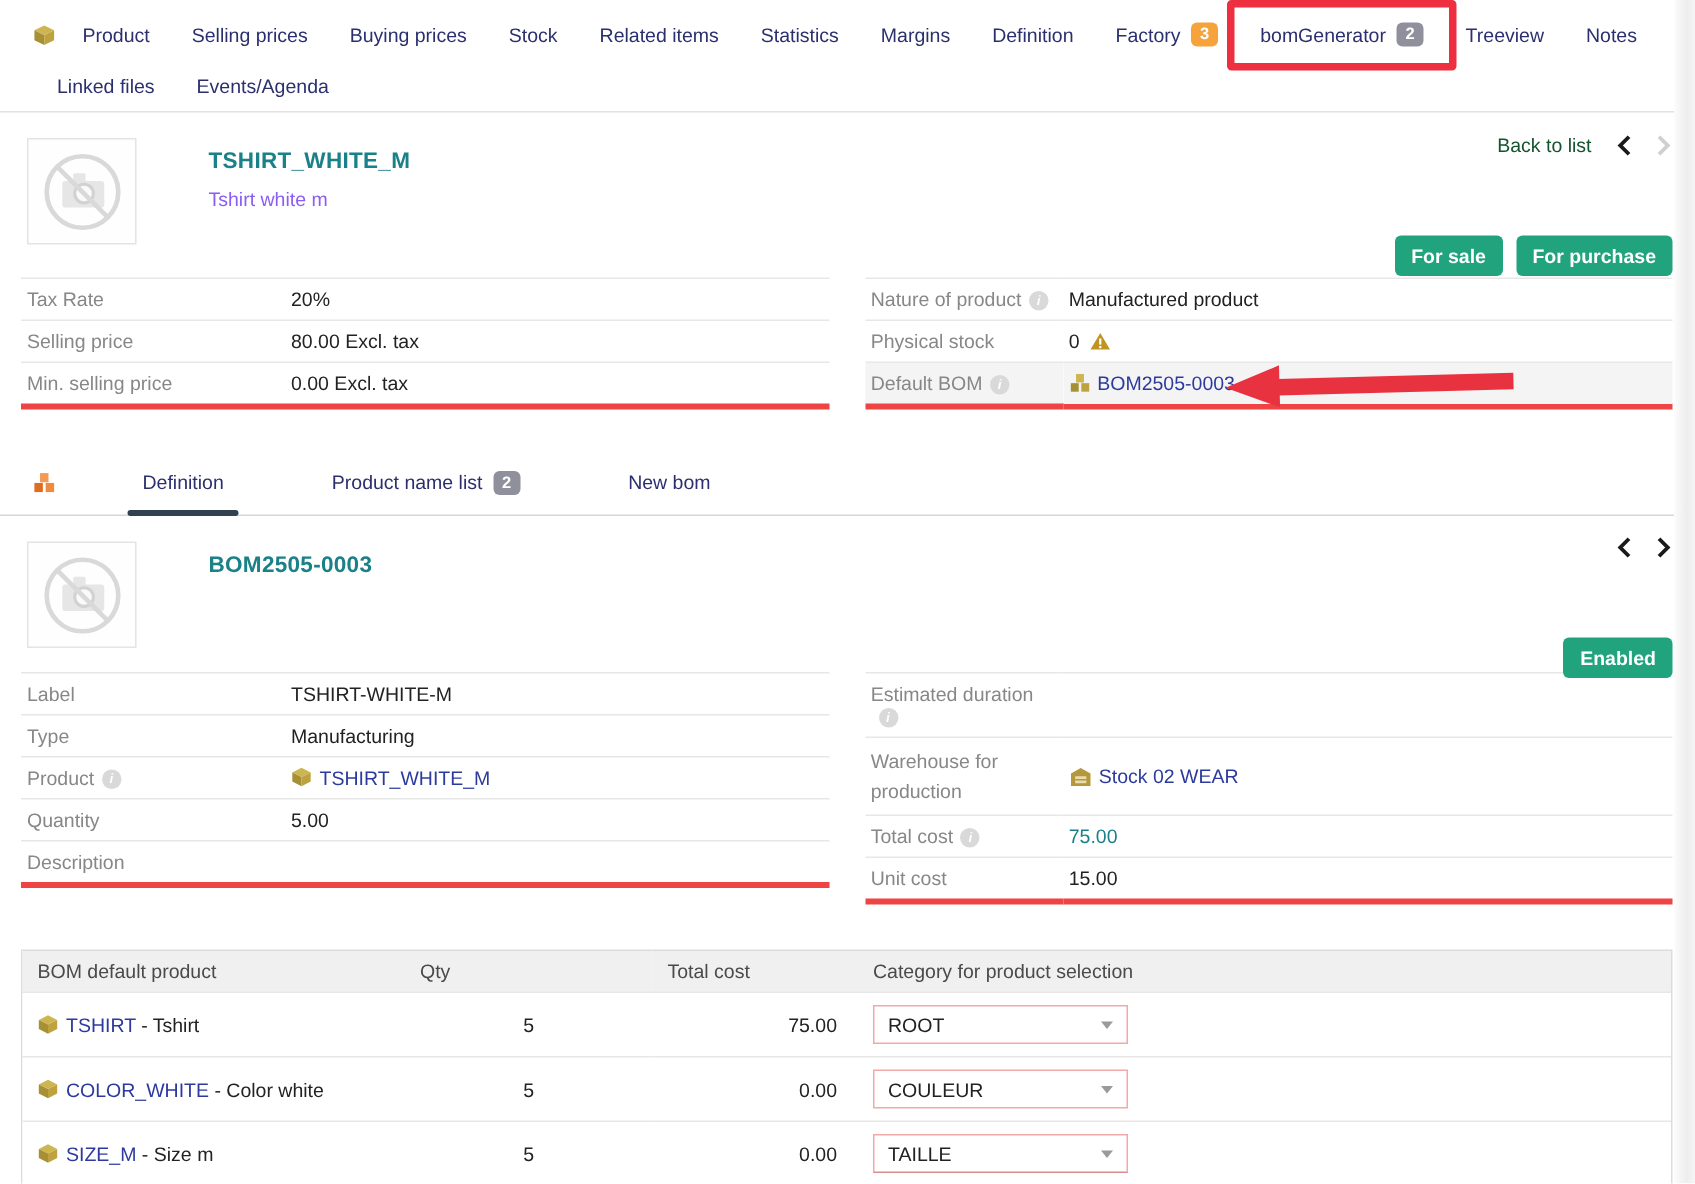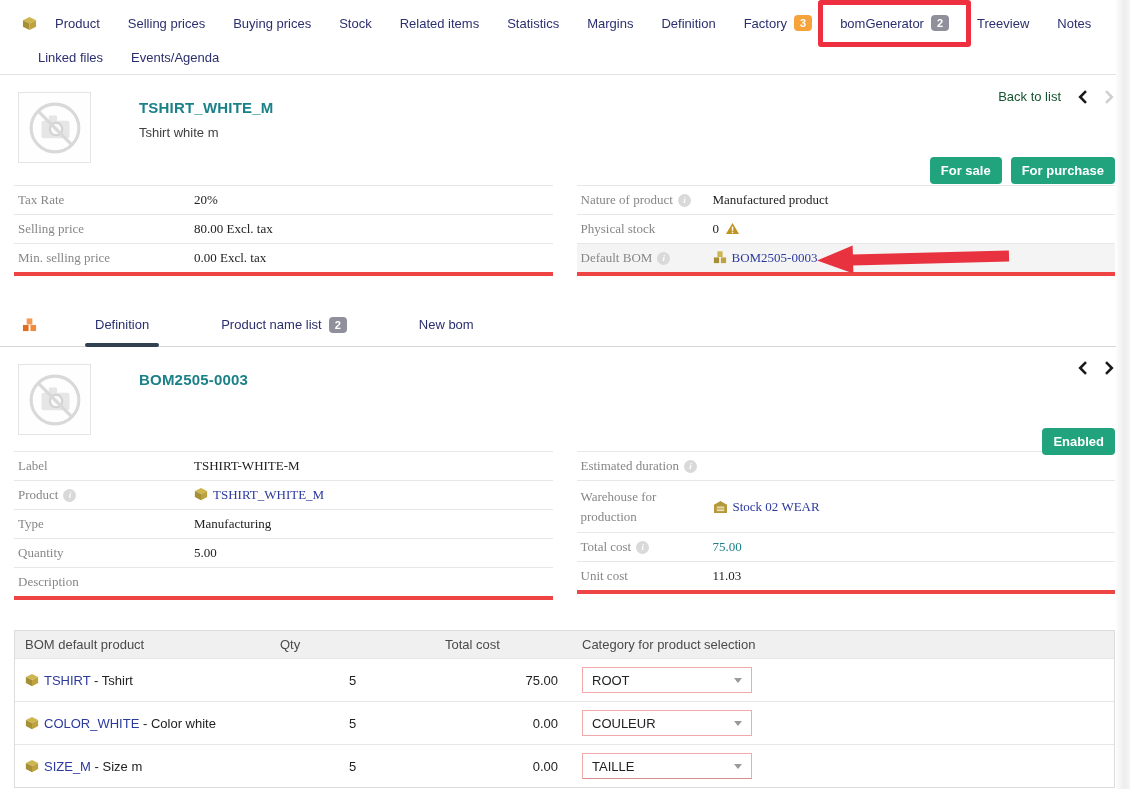--- a/index.html
+++ b/index.html
@@ -25,30 +25,30 @@
   .count-badge.gray{background:#90909c;}
   .tab-highlight{position:absolute;left:-8px;right:-8px;top:-11px;bottom:-12px;
        border:5px solid #ee2f3f;border-radius:3px;pointer-events:none;z-index:10;}
 
   
   .banner{position:relative;display:flex;padding:17px 15px 12px 18px;height:100px;}
   .photo-frame{width:73px;height:71px;border:1px solid #e4e4e4;background:#fefefe;
        display:flex;align-items:center;justify-content:center;cursor:pointer;}
   .banner-main{margin-left:48px;padding-top:7px;}
   .ref-title{color:#1b8188;font-weight:bold;font-size:15px;letter-spacing:.2px;}
-  .ref-sub{color:#404040;margin-top:9px;}
+  .ref-sub{color:#8b5cf6;margin-top:9px;}
   .banner-right{position:absolute;right:15px;top:14px;text-align:right;}
   .nav-line{display:flex;align-items:center;justify-content:flex-end;gap:16px;}
   .back-link{color:#14532d;font-weight:normal;cursor:pointer;}
   .chev{display:inline-flex;cursor:pointer;}
   .status-badges{margin-top:17px;display:flex;gap:9px;justify-content:flex-end;}
   .badge-green{background:#21a47d;color:#fff;font-weight:bold;padding:6px 11px;border-radius:4px;margin-top:36px;}
 
   
-  .two-col{display:flex;gap:24px;padding:0 15px 0 14px;margin-top:10px;font-family:Liberation Serif, serif;}
+  .two-col{display:flex;gap:24px;padding:0 15px 0 14px;margin-top:10px;}
   .col{flex:1;}
   table.kv{width:100%;border-collapse:collapse;}
   table.kv td{border-top:1px solid #e7e7e7;padding:6px 4px;vertical-align:middle;height:27px;}
   table.kv tr:last-child td{border-bottom:4px solid #ef4444;}
   td.kv-label{color:#878787;}
   .lbl-w-left{width:176px;} .lbl-w-right{width:132px;}
   tr.row-hl td{background:#f4f4f4;}
   .info-icon{display:inline-block;width:13px;height:13px;border-radius:50%;background:#d9d9d9;
       color:#fff;font-size:9px;font-weight:bold;text-align:center;line-height:13px;
       margin-left:5px;vertical-align:1px;font-style:italic;}
@@ -299,32 +299,32 @@
 
 <div class="two-col" style="margin-top:4px;">
   <div class="col">
     <table class="kv">
       <tbody>
           <tr>
         <td class="kv-label lbl-w-left">Label</td>
         <td>TSHIRT-WHITE-M</td>
       </tr>
       <tr>
+        <td class="kv-label">Type</td>
+        <td>Manufacturing</td>
+      </tr>
+      <tr>
         <td class="kv-label"><span>Product</span><span class="info-icon">i</span></td>
         <td><span class="val-icon">
                 <svg width="14" height="14" viewBox="0 0 16 16">
                   <polygon points="8,1 15,4.5 8,8 1,4.5" fill="#cdb64f"></polygon>
                   <polygon points="1,4.5 8,8 8,15 1,11.5" fill="#a68f35"></polygon>
                   <polygon points="15,4.5 8,8 8,15 15,11.5" fill="#bda23f"></polygon>
                 </svg>
               </span><span class="link">TSHIRT_WHITE_M</span></td>
-      </tr>
-      <tr>
-        <td class="kv-label">Type</td>
-        <td>Manufacturing</td>
       </tr>
       <tr>
         <td class="kv-label">Quantity</td>
         <td>5.00</td>
       </tr>
       <tr>
         <td class="kv-label">Description</td>
         <td></td>
       </tr>
     </tbody>
@@ -346,21 +346,21 @@
                   <line x1="4" y1="9.5" x2="12" y2="9.5" stroke="#b5983b" stroke-width="1"></line>
                 </svg>
               </span><span class="link">Stock 02 WEAR</span></td>
       </tr>
       <tr>
         <td class="kv-label"><span>Total cost</span><span class="info-icon">i</span></td>
         <td class="teal-val">75.00</td>
       </tr>
       <tr>
         <td class="kv-label">Unit cost</td>
-        <td>11.03</td>
+        <td>15.00</td>
       </tr>
     </tbody>
       </table>
   </div>
 </div>
 
 <div class="lines-wrap">
   <table class="lines">
     <tbody>
         <tr>

